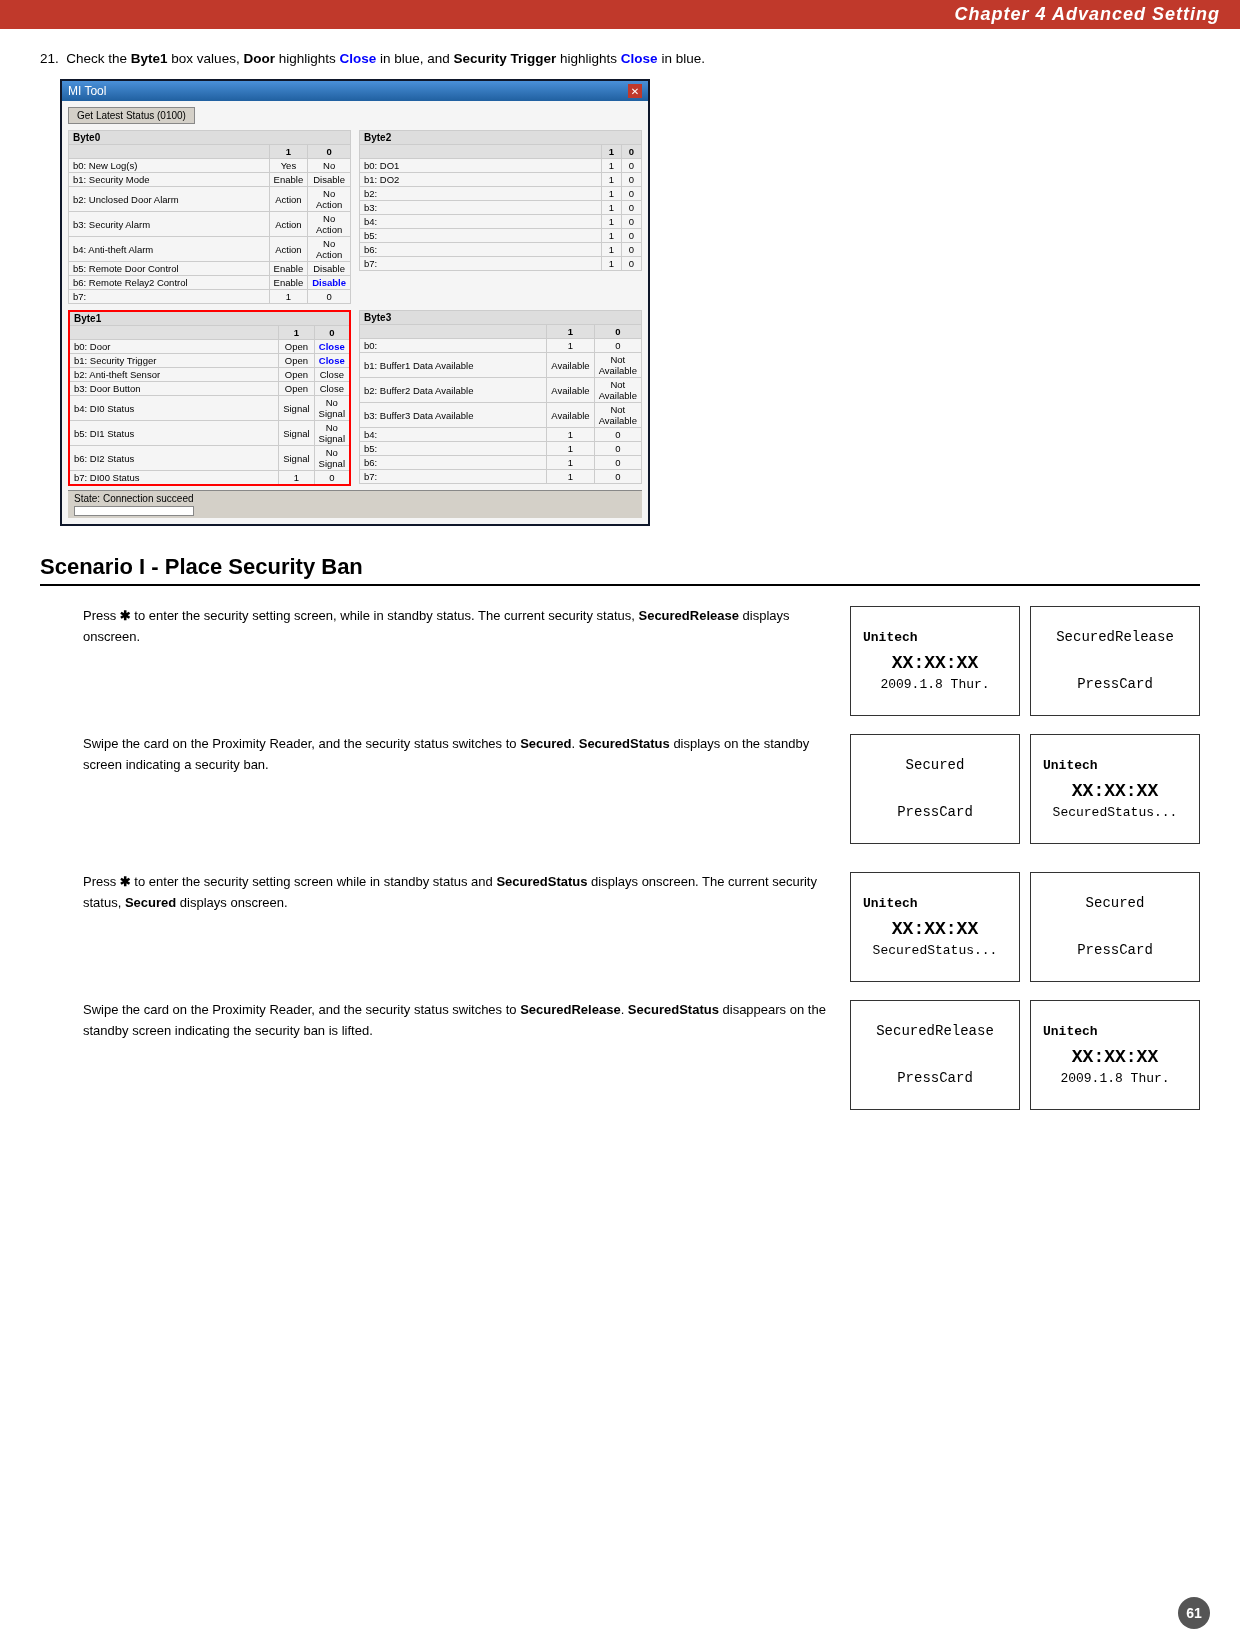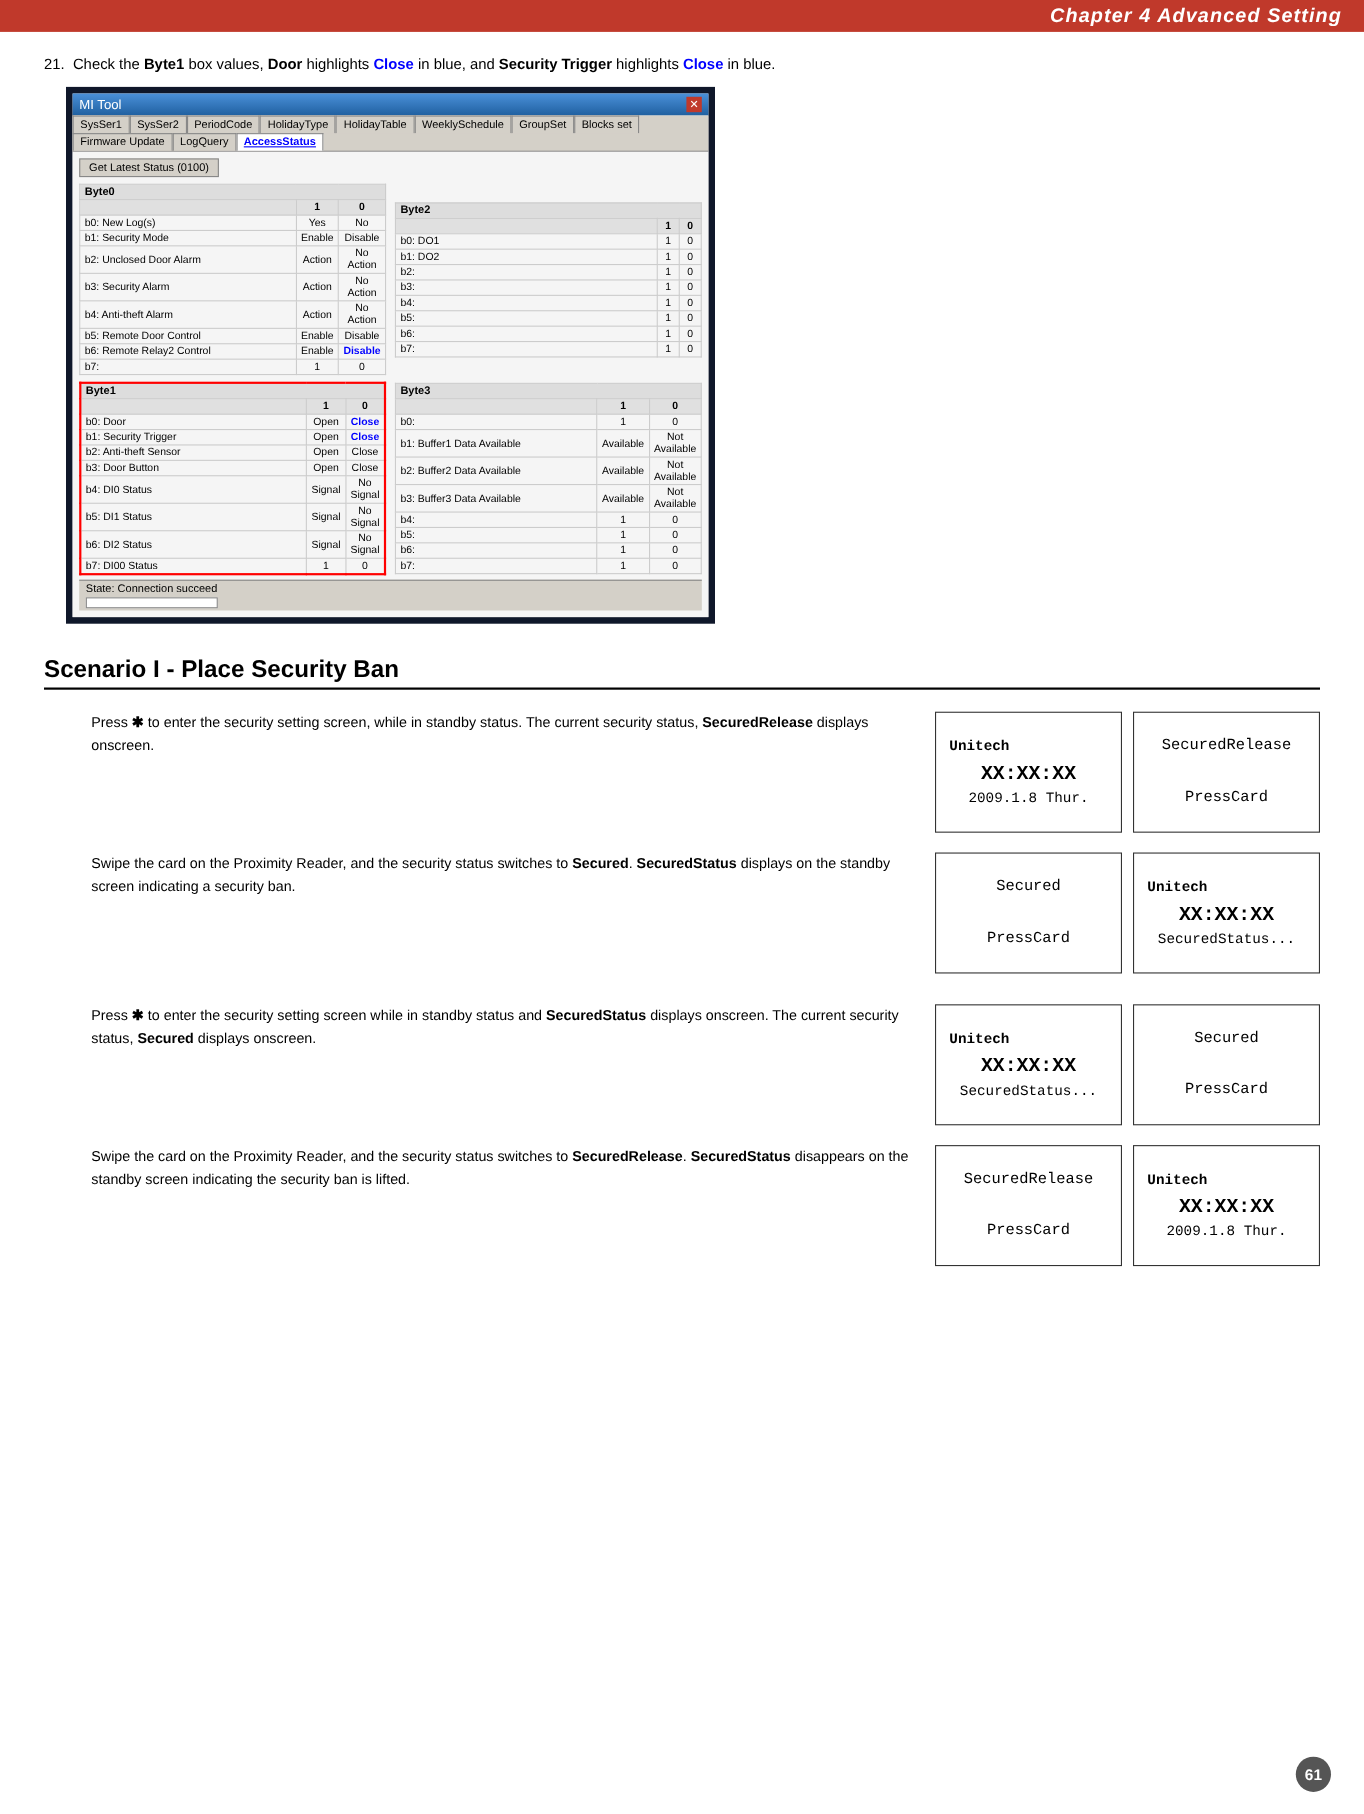--- a/index.html
+++ b/index.html
@@ -33,21 +33,21 @@
       margin-bottom: 24px;
     }
     .step-21 p {
       margin-bottom: 10px;
       font-size: 13.5px;
       line-height: 1.5;
     }
 
     
     .mi-tool-window {
-      border: 6px solid #0f172a;
+      border: 2px solid #0f172a;
       background: #f0f0f0;
       width: 590px;
       margin-left: 20px;
       font-size: 11px;
     }
     .mi-tool-titlebar {
       background: linear-gradient(to bottom, #4a90d9, #2060a0);
       color: #fff;
       padding: 3px 6px;
       display: flex;
@@ -95,21 +95,20 @@
       background: #d4d0c8;
       border: 1px solid #888;
       padding: 2px 8px;
       font-size: 10px;
       cursor: pointer;
       margin-bottom: 6px;
     }
     .byte-tables {
       display: flex;
       gap: 8px;
-      align-items: center;
     }
     .byte-section {
       flex: 1;
     }
     .byte-table {
       width: 100%;
       border-collapse: collapse;
       font-size: 9.5px;
     }
     .byte-table th, .byte-table td {
@@ -250,33 +249,20 @@
   <div class="step-21">
     <p>
       21. &nbsp;Check the <b>Byte1</b> box values, <b>Door</b> highlights <b class="text-blue">Close</b> in blue, and <b>Security Trigger</b> highlights <b class="text-blue">Close</b> in blue.
     </p>
 
     <div class="mi-tool-window">
       <div class="mi-tool-titlebar">
         <span>MI Tool</span>
         <div class="mi-tool-close">✕</div>
       </div>
-      <div class="mi-tool-tabs">
-        <div class="mi-tool-tab">SysSer1</div>
-        <div class="mi-tool-tab">SysSer2</div>
-        <div class="mi-tool-tab">PeriodCode</div>
-        <div class="mi-tool-tab">HolidayType</div>
-        <div class="mi-tool-tab">HolidayTable</div>
-        <div class="mi-tool-tab">WeeklySchedule</div>
-        <div class="mi-tool-tab">GroupSet</div>
-        <div class="mi-tool-tab">Blocks set</div>
-        <div class="mi-tool-tab">Firmware Update</div>
-        <div class="mi-tool-tab">LogQuery</div>
-        <div class="mi-tool-tab active">AccessStatus</div>
-      </div>
       <div class="mi-tool-body">
         <button class="get-latest-btn">Get Latest Status (0100)</button>
 
         <div class="byte-tables">
 
           <div class="byte-section">
             <table class="byte-table">
               <tbody>
                   <tr>
                     <td colspan="3" class="byte-header">Byte0</td>

